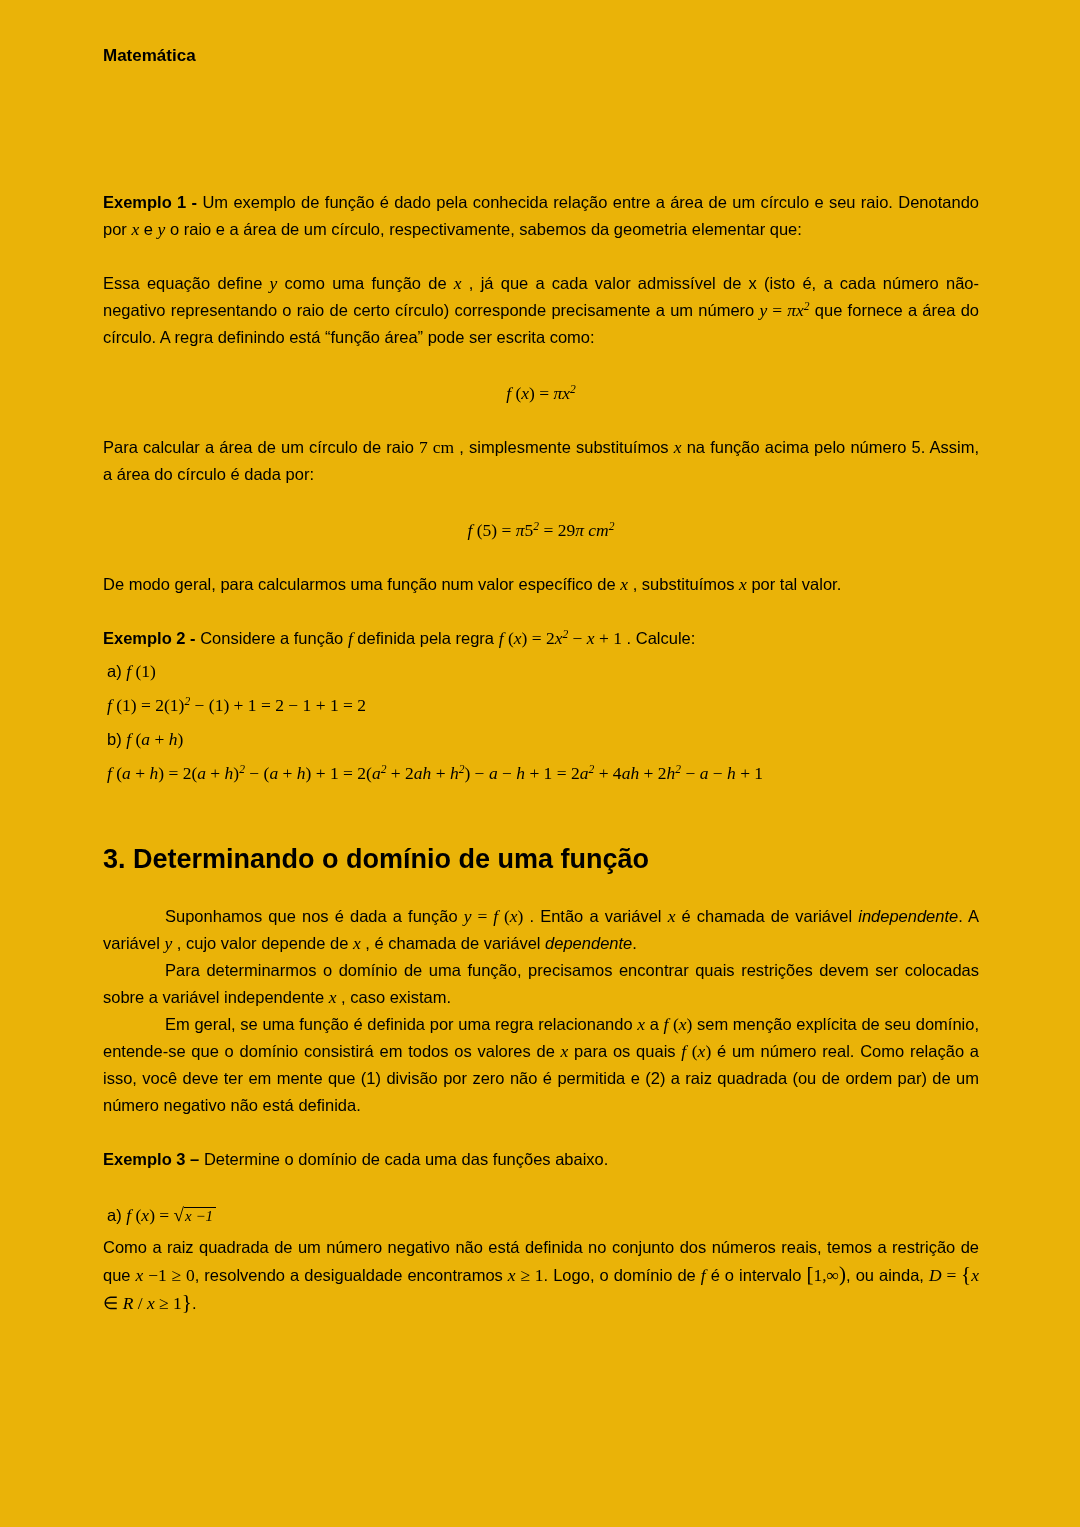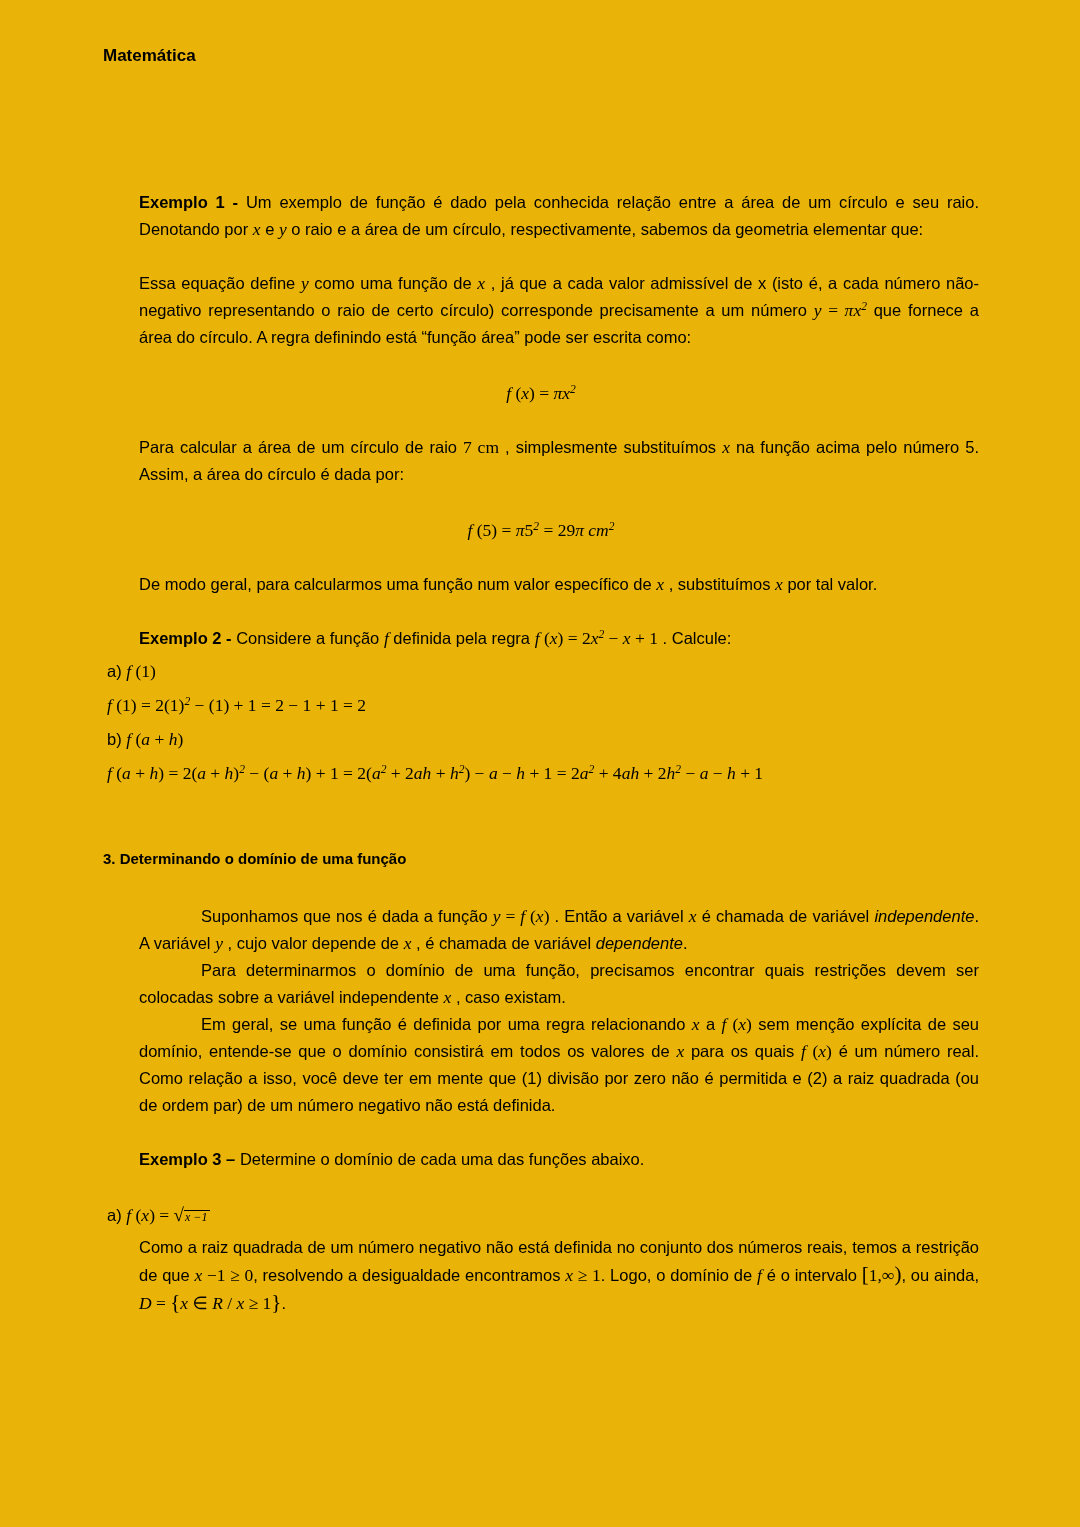--- a/index.html
+++ b/index.html
@@ -1,36 +1,36 @@
 <!DOCTYPE html>
 <html style="--accent: #943634;"><head>
 <meta charset="utf-8">
 <style>
   html,body{margin:0;padding:0;background:#ffffff;}
   .page{position:relative;width:1080px;height:1527px;background:#eab308;overflow:hidden;
         font-family:"Liberation Sans",sans-serif;color:#000;padding-left:12px;}
   .page-header{position:absolute;top:46px;left:103px;font-size:17px;font-weight:700;}
   .content{position:absolute;top:189px;left:103px;width:876px;font-size:16.5px;line-height:27px;}
   .blk{margin:0 0 27px 0;}
-  .blk-p{text-align:justify;margin-left:36px;}
+  .blk-p{text-align:justify;}
   .blk-p.tight{margin-bottom:0;}
   .blk.indent{text-indent:62px;}
   .blk-line{margin:4px;line-height:30px;text-align:left;}
   .blk-formula{text-align:center;margin:18px 0 26px 0;line-height:30px;}
-  .blk-heading{font-size:15px;font-weight:700;margin:56px 0 29px 0;line-height:30px;text-align:left;}
+  .blk-heading{font-size:27px;font-weight:700;margin:56px 0 29px 0;line-height:30px;text-align:left;}
   .run-b{font-weight:700;}
   .run-bi{font-weight:400;font-style:italic;}
   .run-m{font-family:"Liberation Serif",serif;font-size:17.5px;}
   .run-mi{font-family:"Liberation Serif",serif;font-style:italic;font-size:17.5px;}
   .run-mb{font-family:"Liberation Serif",serif;font-size:21px;}
   .run-sup{font-family:"Liberation Serif",serif;font-style:italic;font-size:11.5px;
            vertical-align:super;line-height:0;}
   .run-sqrt{white-space:nowrap;}
   .run-sqrt .rad{font-family:"Liberation Serif",serif;font-size:19px;}
-  .run-sqrt .bar{font-family:"Liberation Serif",serif;font-style:italic;font-size:12px;
+  .run-sqrt .bar{font-family:"Liberation Serif",serif;font-style:italic;font-size:15px;
                  border-top:1.5px solid #000;padding:0 3px 0 1px;display:inline-block;line-height:1.15;}
   .footer{position:absolute;left:103px;right:101px;top:1396px;}
   .footer-rule{height:3px;background:var(--accent,#943634);}
   .footer-row{display:flex;align-items:stretch;height:31px;}
   .page-num-badge{width:77px;background:var(--accent,#943634);color:#fff;display:flex;
                   align-items:center;justify-content:center;
                   font-family:"Liberation Serif",serif;font-size:18.5px;}
   .footer-sep{width:1px;background:#b5b5b5;margin-left:14px;}
   .footer-label{display:flex;align-items:center;padding-left:13px;font-size:16px;color:#2b2b2b;}
 </style>

